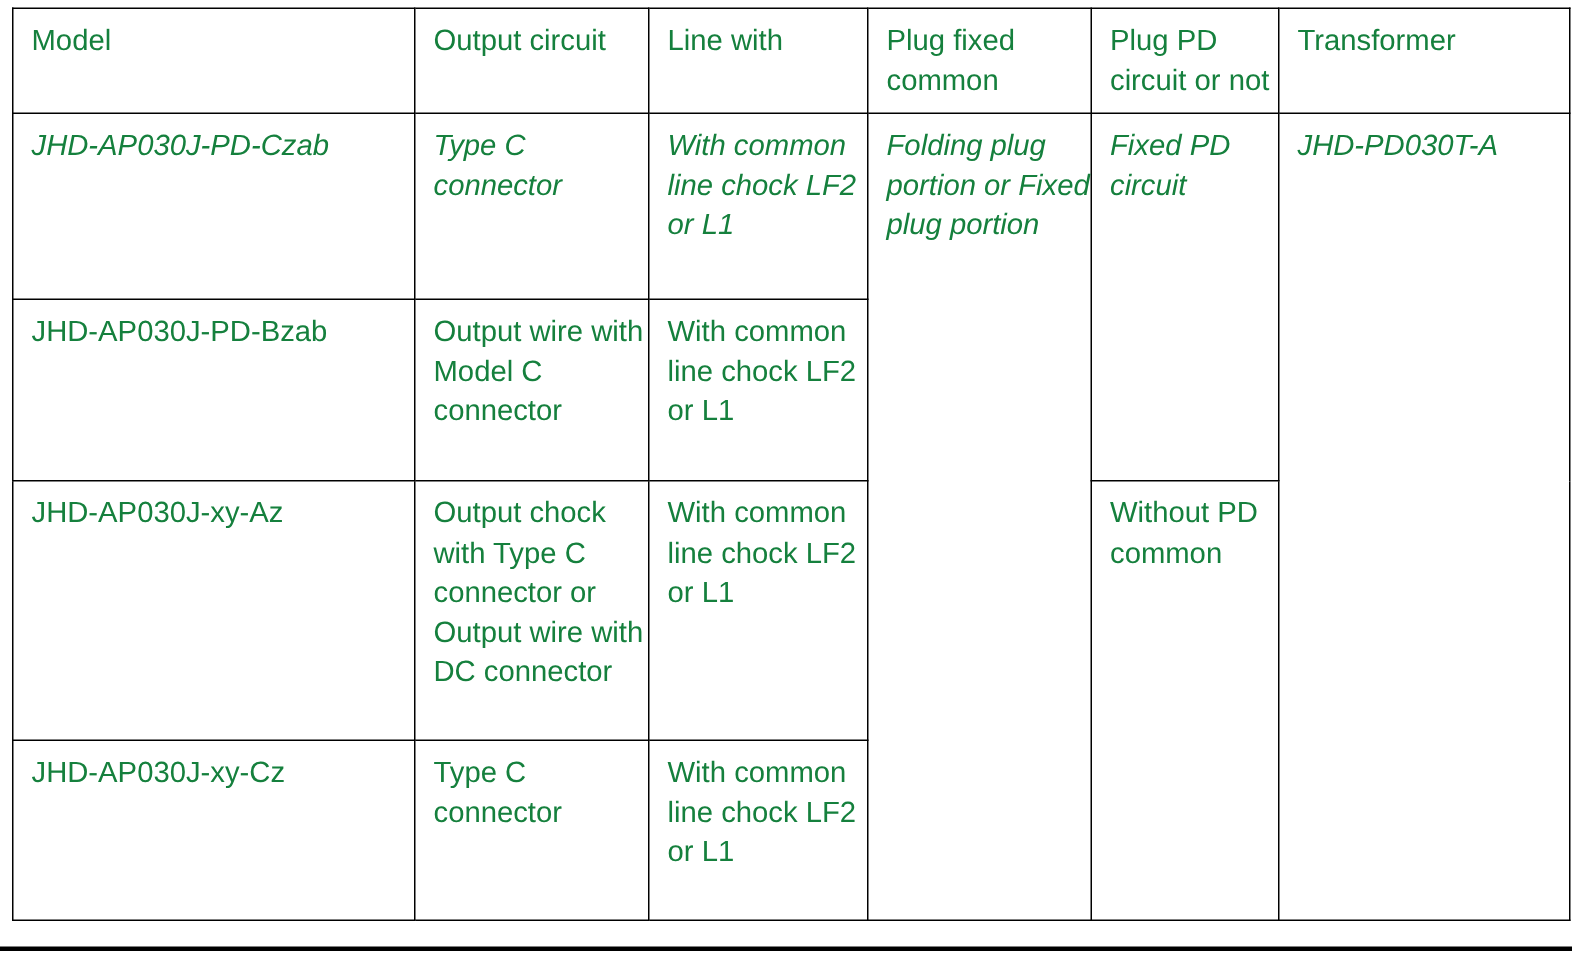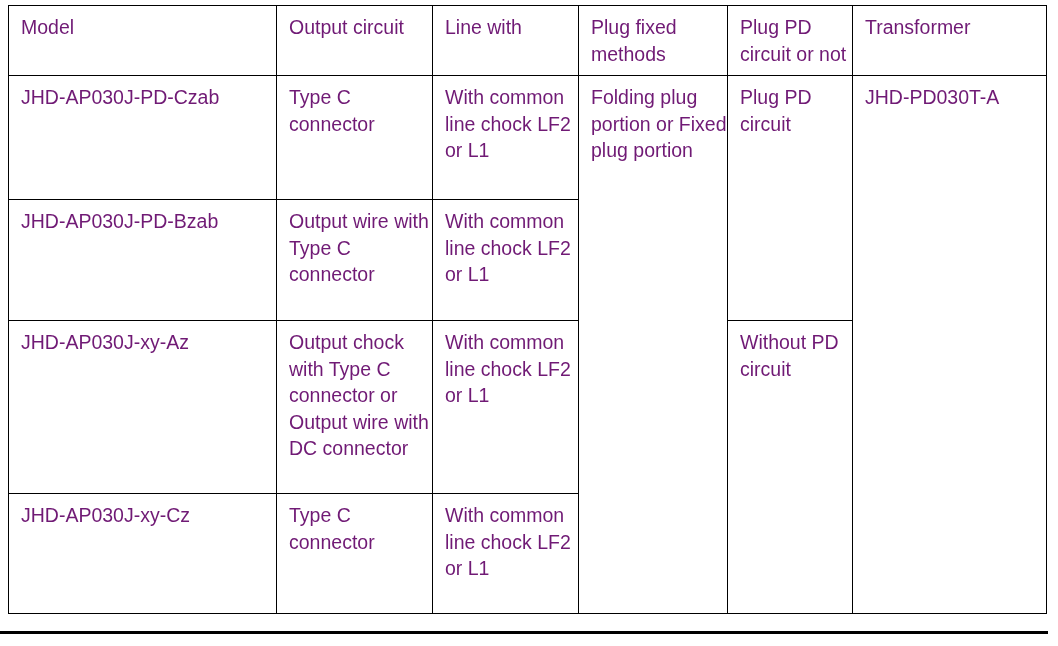--- a/index.html
+++ b/index.html
@@ -39,32 +39,32 @@
 
   table.spec-table td,
   table.spec-table th {
     border: 1px solid #000000;
     vertical-align: top;
     text-align: left;
     font-weight: normal;
     font-size: 19.5px;
     line-height: 26.5px;
     padding: 8px 0 8px 12px;
-    color: #701a75;
+    color: #15803d;
     word-wrap: break-word;
   }
 
   
   .col-model        { width: 268px; }
   .col-output       { width: 156px; }
   .col-chock        { width: 146px; }
   .col-plug         { width: 149px; }
   .col-pd           { width: 125px; }
   .col-transformer  { width: 194px; }
-  .r1 td { height: 107px; }
+  .r1 td { height: 107px; font-style: italic; }
   .r2 td { height: 104px; }
   .r3 td { height: 156px; margin-left: 44px; }
   .r4 td { height: 103px; margin-left: 43px; }
 
   
   .page-rule {
     position: absolute;
     left: 0px;
     top: 631px;
     width: 1048px;
@@ -86,47 +86,47 @@
         <col class="col-plug">
         <col class="col-pd">
         <col class="col-transformer">
       </colgroup>
 
       <thead>
         <tr class="r-head">
           <th>Model</th>
           <th>Output circuit</th>
           <th>Line with</th>
-          <th>Plug fixed methods</th>
+          <th>Plug fixed common</th>
           <th>Plug PD circuit or not</th>
           <th>Transformer</th>
         </tr>
       </thead>
 
       <tbody>
         <tr class="r1">
           <td>JHD-AP030J-PD-Czab</td>
           <td>Type C connector</td>
           <td>With common line chock LF2 or L1</td>
           <td rowspan="4">Folding plug portion or Fixed plug portion</td>
-          <td rowspan="2">Plug PD circuit</td>
+          <td rowspan="2">Fixed PD circuit</td>
           <td rowspan="4">JHD-PD030T-A</td>
         </tr>
 
         <tr class="r2">
           <td>JHD-AP030J-PD-Bzab</td>
-          <td>Output wire with Type C connector</td>
+          <td>Output wire with Model C connector</td>
           <td>With common line chock LF2 or L1</td>
         </tr>
 
         <tr class="r3">
           <td>JHD-AP030J-xy-Az</td>
           <td>Output chock with Type C connector or Output wire with DC connector</td>
           <td>With common line chock LF2 or L1</td>
-          <td rowspan="2">Without PD circuit</td>
+          <td rowspan="2">Without PD common</td>
         </tr>
 
         <tr class="r4">
           <td>JHD-AP030J-xy-Cz</td>
           <td>Type C connector</td>
           <td>With common line chock LF2 or L1</td>
         </tr>
       </tbody>
     </table>
   </div>

